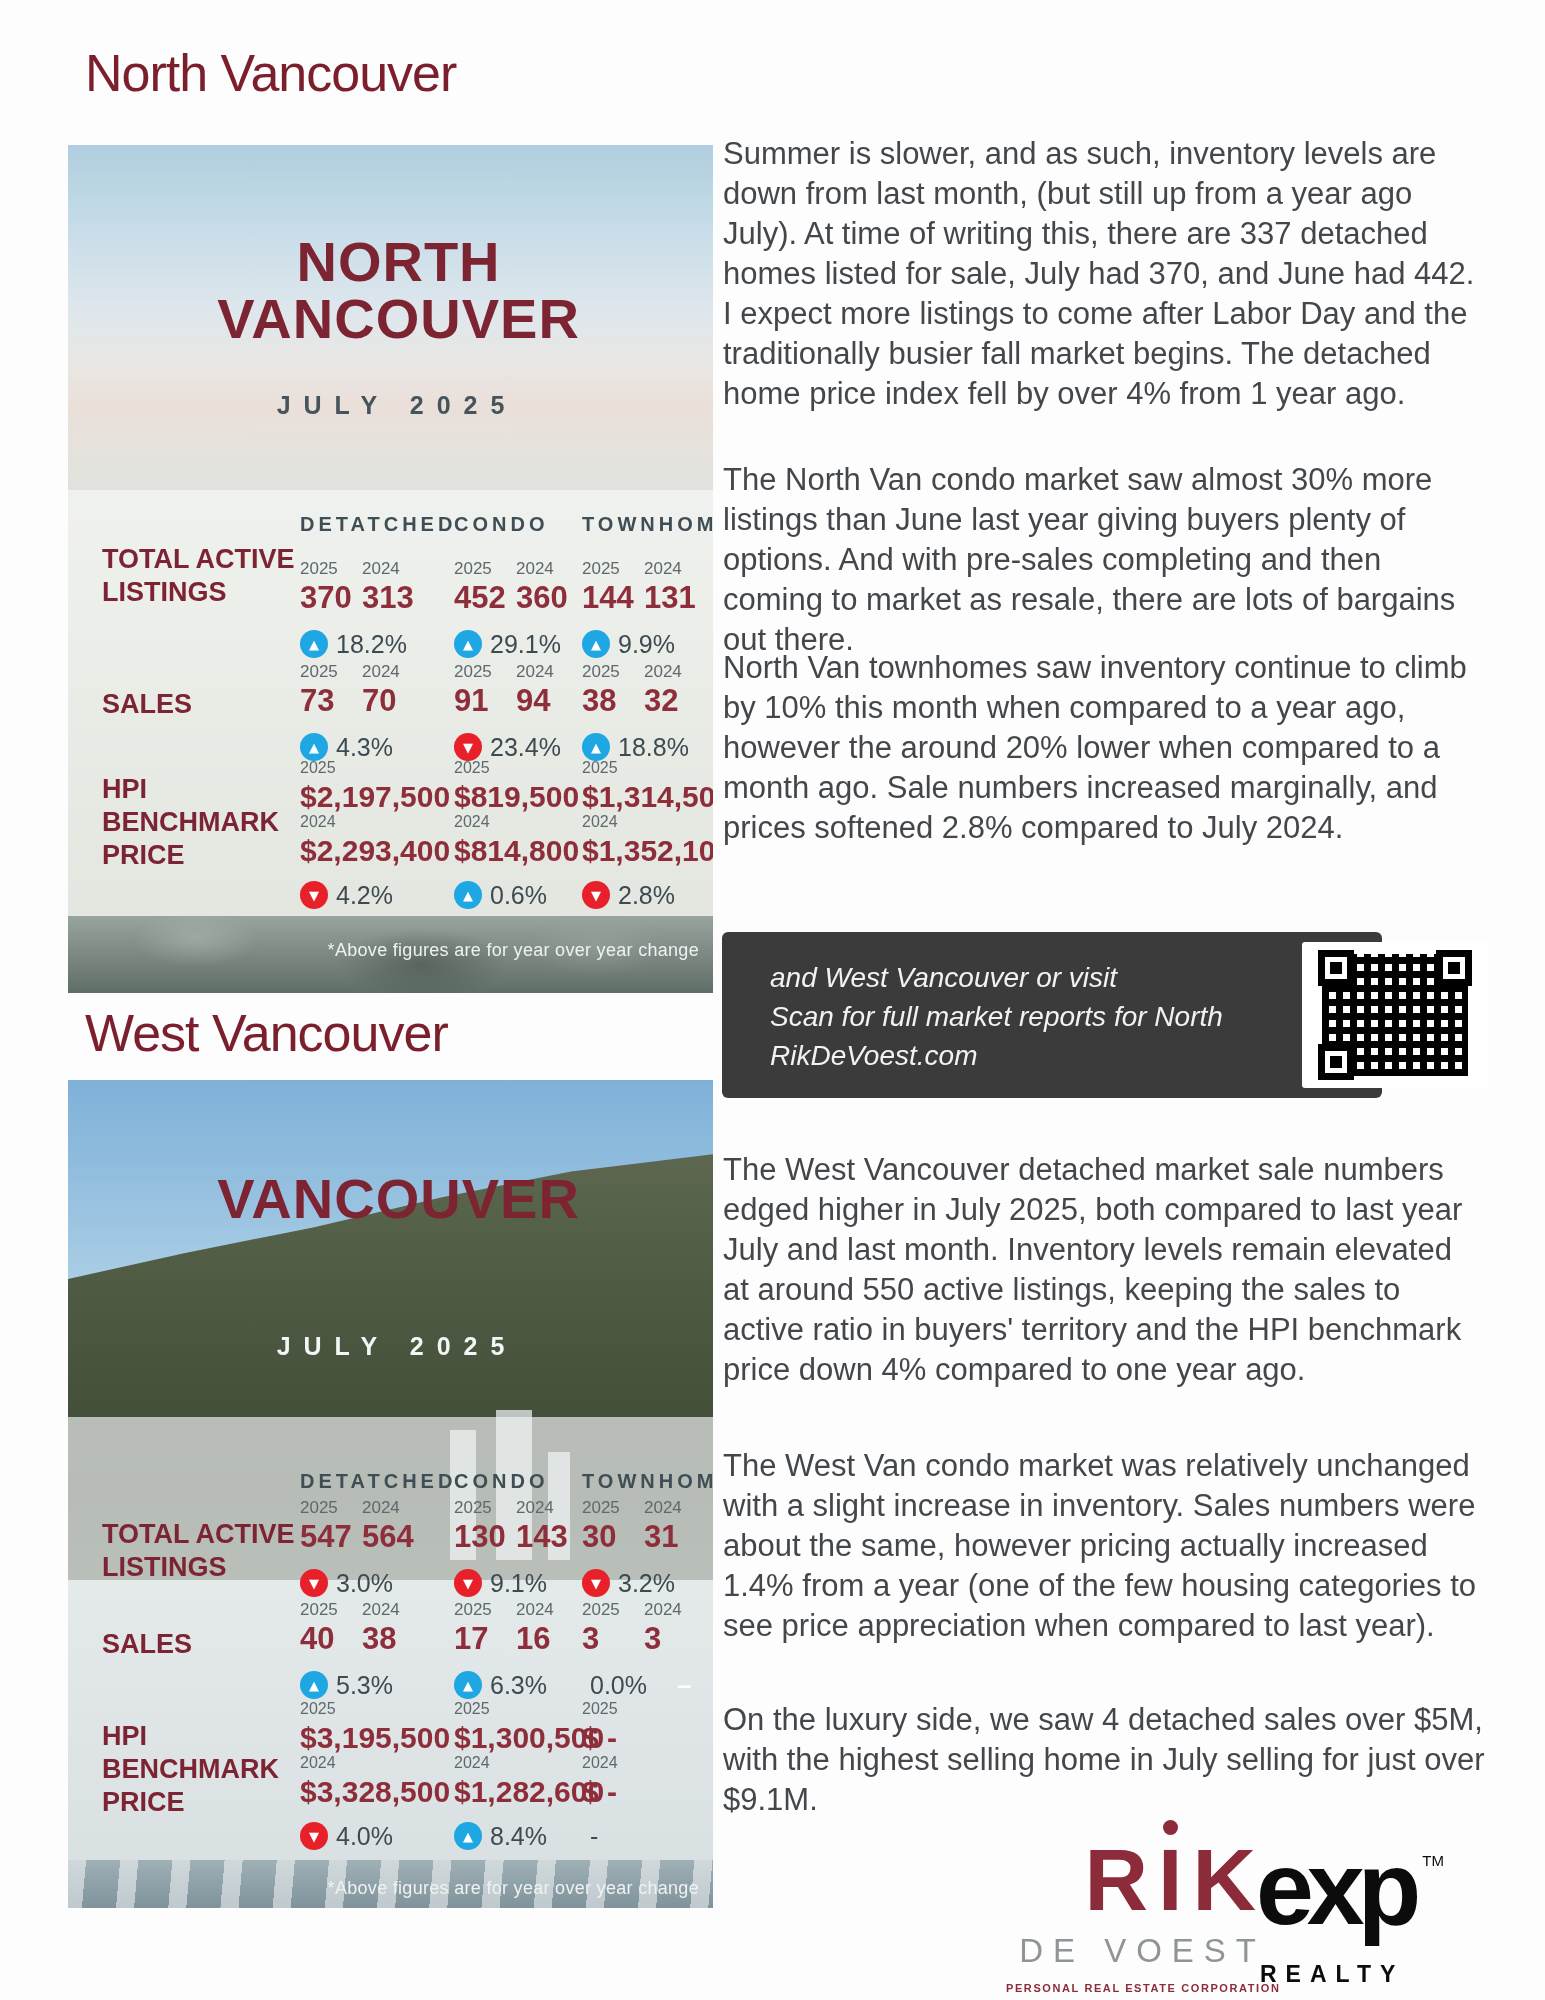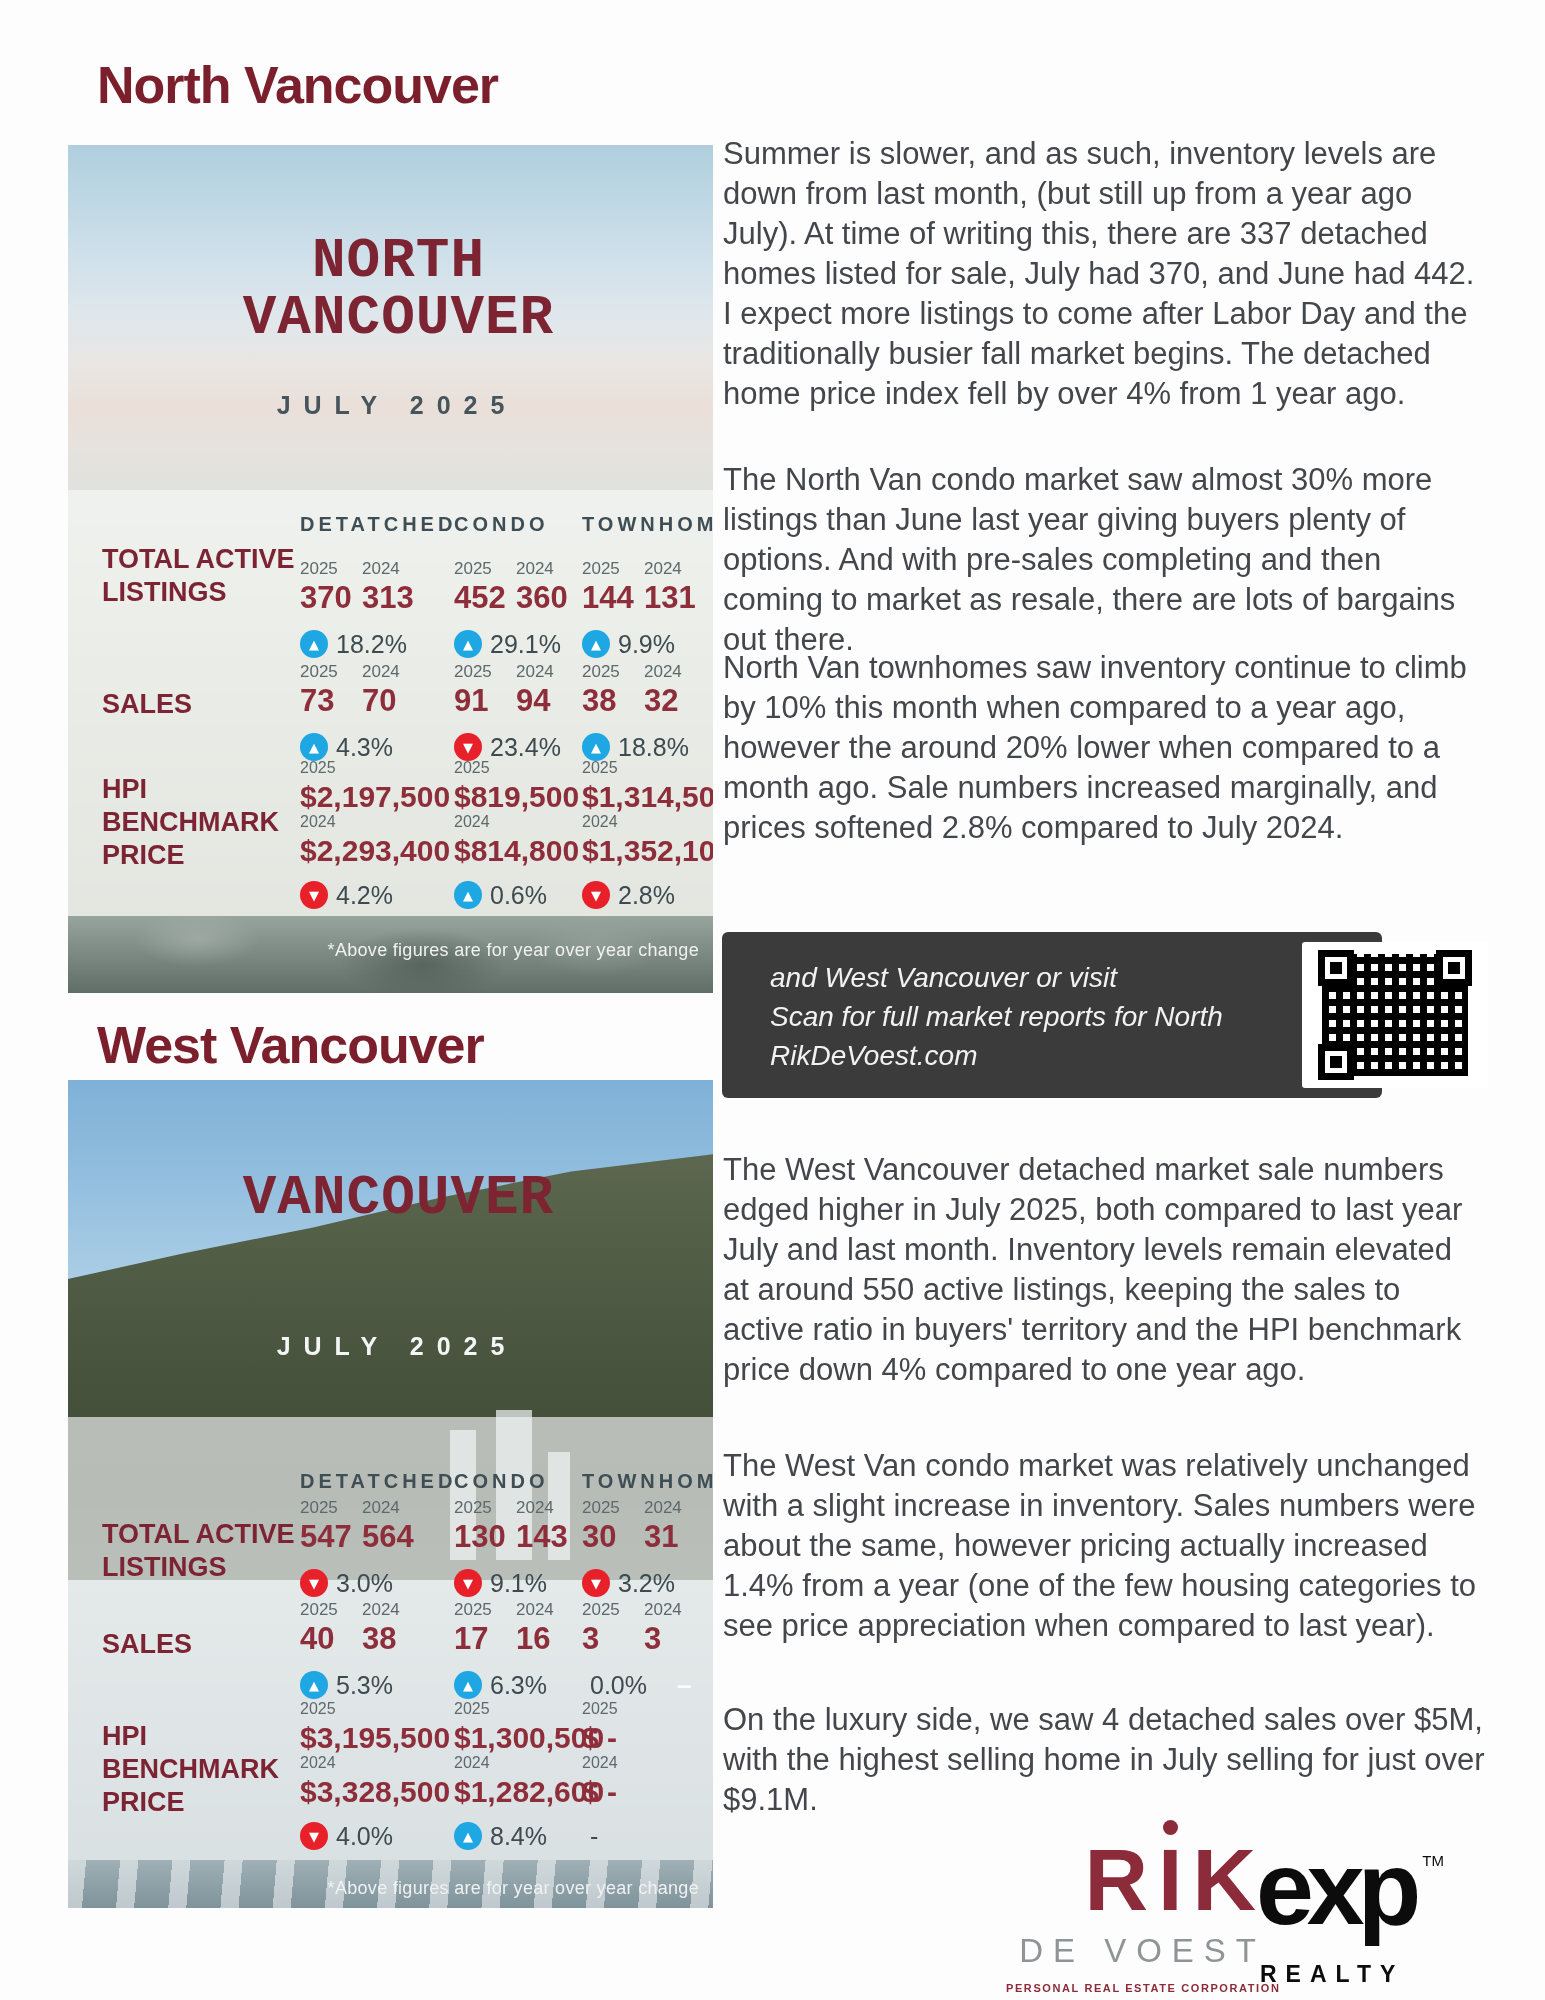--- a/index.html
+++ b/index.html
@@ -1,20 +1,20 @@
 <!DOCTYPE html>
 <html><head>
 <meta charset="utf-8">
 <style>
   html,body{margin:0;padding:0;background:#ffffff;}
   #page{position:relative;width:1545px;height:2000px;background:#fdfdfd;overflow:hidden;
         font-family:"Liberation Sans",sans-serif;}
 
   
-  .h1{position:absolute;left:85px;margin:12px;font-size:52px;font-weight:700;
+  .h1{position:absolute;left:85px;margin:0;font-size:52px;font-weight:400;
       letter-spacing:-1px;color:#7b1f2d;line-height:58px;}
   .h1-north{top:44px;}
   .h1-west{top:1004px;}
 
   
   .mcard{position:absolute;left:68px;width:645px;overflow:hidden;}
   .card-north{top:145px;height:848px;}
   .card-west{top:1080px;height:828px;}
   .cn-bg{position:absolute;inset:0;
     background:linear-gradient(180deg,#b0cede 0%,#bdd7e4 6%,#cfe0ea 13%,#dfe7ec 20%,
@@ -39,21 +39,21 @@
       radial-gradient(100px 45px at 82% 38%, rgba(159,168,164,.45), transparent 70%),
       linear-gradient(180deg,#98a49e,#5f6e66);}
   .cw-strip{top:780px;height:48px;
     background:
       repeating-linear-gradient(95deg, rgba(255,255,255,.5) 0 18px, rgba(255,255,255,0) 18px 52px),
       linear-gradient(180deg,#9fb0b6,#7f939b);}
   .footnote{position:absolute;right:14px;top:24px;font-size:18px;color:#f0f2f1;
     font-weight:400;letter-spacing:.3px;}
 
   .card-title{position:absolute;left:16px;right:0;text-align:center;
-    font-size:56px;font-weight:700;letter-spacing:1px;line-height:57px;color:#7d2433;font-family:Liberation Mono, monospace;}
+    font-size:56px;font-weight:700;letter-spacing:1px;line-height:57px;color:#7d2433;}
   .cn-title{top:88px;}
   .cw-title{top:90px;}
   .card-sub{position:absolute;left:0;right:0;text-align:center;
     font-size:25px;font-weight:700;letter-spacing:13px;padding-left:13px;}
   .cn-sub{top:246px;color:#46555c;}
   .cw-sub{top:252px;color:#f4f6f6;}
 
   
   .col-head{position:absolute;font-size:20px;letter-spacing:4px;color:#3f4e54;font-weight:700;}
   .hrow-n{top:368px;}

